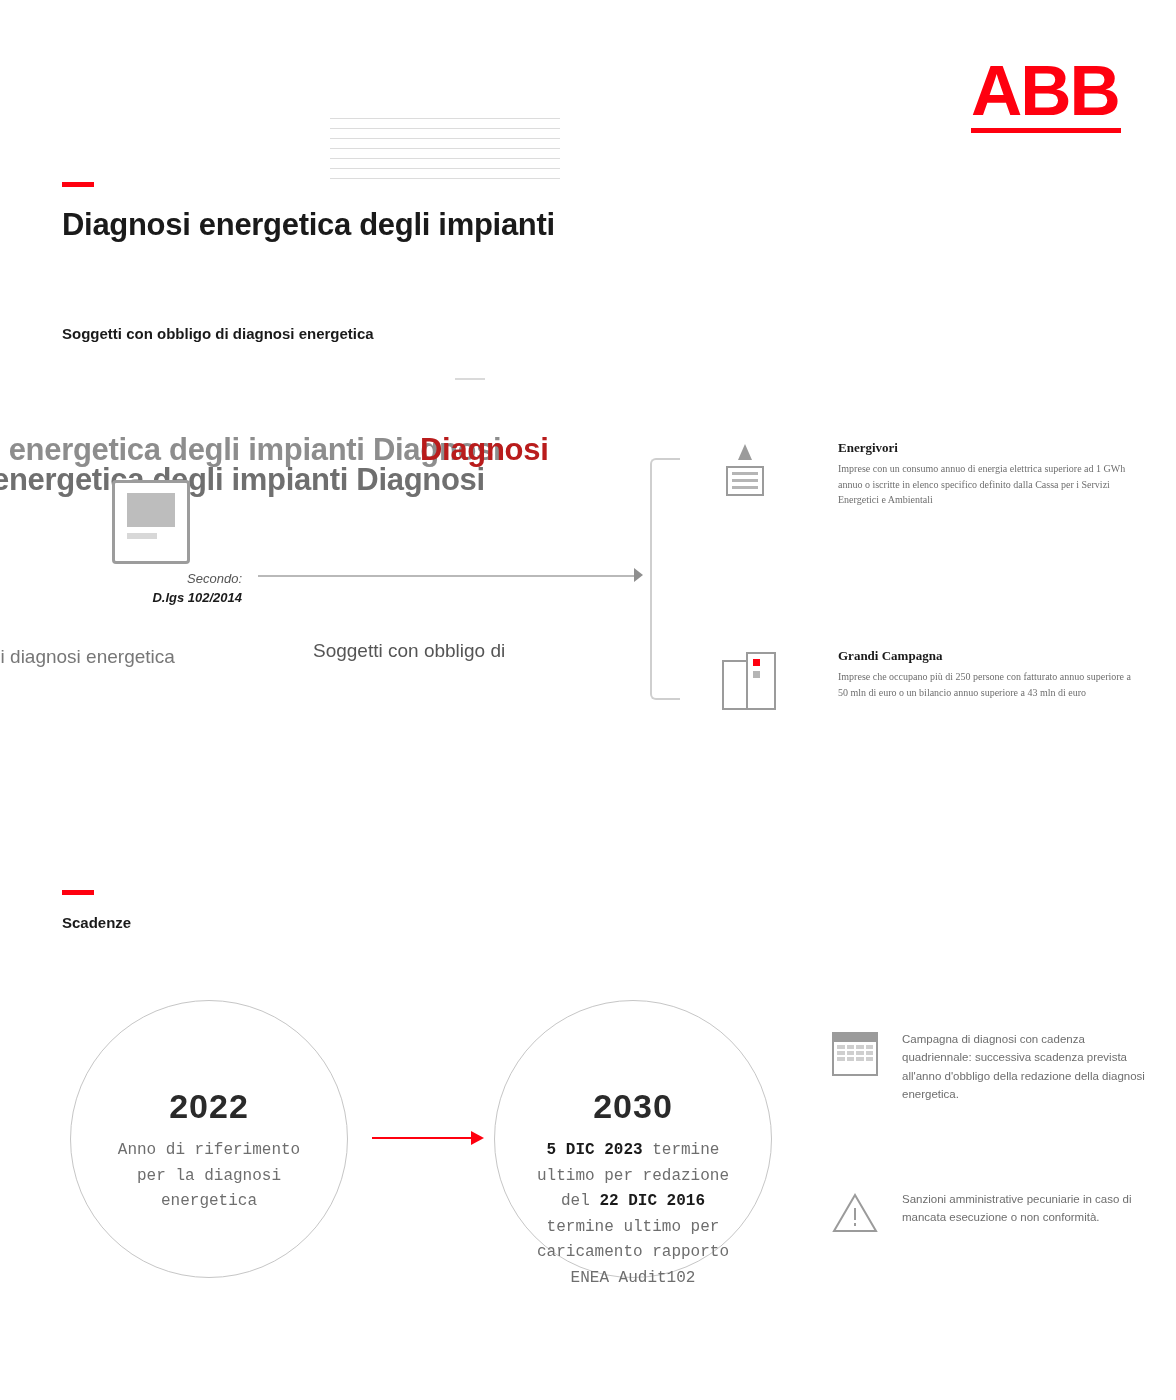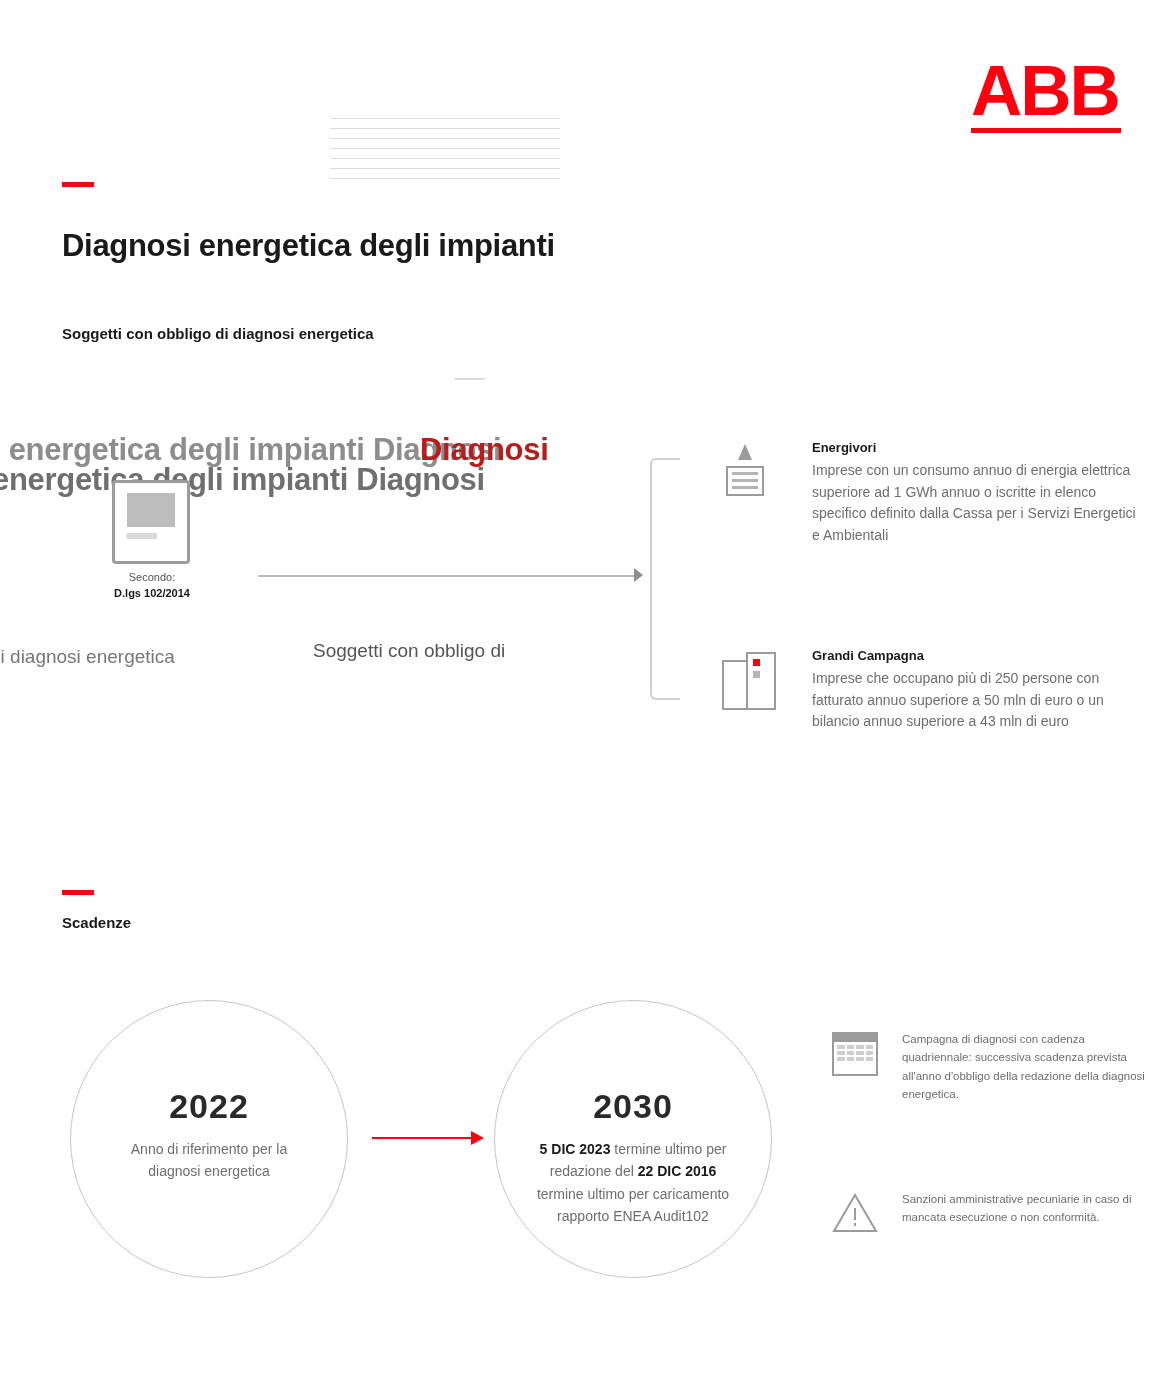--- a/index.html
+++ b/index.html
@@ -41,21 +41,21 @@
     position: absolute;
     width: 32px;
     height: 5px;
     background: #ff000f;
   }
 
   
   .h1 {
     position: absolute;
     left: 62px;
-    top: 228px;
+    top: 207px;
     font-size: 31px;
     font-weight: bold;
     letter-spacing: -0.3px;
     color: #1a1a1a;
   }
   .h2 {
     position: absolute;
     left: 62px;
     top: 325px;
     font-size: 15px;
@@ -164,24 +164,25 @@
     top: 50px;
     right: 30px;
     height: 6px;
     background: #d8d8d8;
   }
   .meter-cap {
     position: absolute;
     left: 0;
     top: 140px;
     width: 180px;
-    text-align: center;
-    font-size: 11px;
+    text-align: right;
+    font-size: 13px;
     color: #555;
     line-height: 1.45;
+    font-style: italic;
   }
   .meter-cap b { color: #1a1a1a; }
 
   .arrow-line {
     position: absolute;
     left: 196px;
     top: 145px;
     width: 380px;
     height: 2px;
     background: #b9b9b9;
@@ -211,30 +212,31 @@
     width: 420px;
   }
   .item.top { left: 660px; top: 10px; }
   .item.bottom { left: 660px; top: 218px; }
   .item .ico {
     position: absolute;
     left: 0; top: 4px;
     width: 50px; height: 60px;
   }
   .item .txt {
-    margin-left: 90px;
+    margin-left: 116px;
+    font-family: Liberation Serif, serif;
   }
   .item .txt .t {
     font-size: 13px;
     font-weight: bold;
     color: #1a1a1a;
     margin-bottom: 5px;
   }
   .item .txt .d {
-    font-size: 14px;
+    font-size: 10px;
     color: #6e6e6e;
     line-height: 1.55;
   }
 
   
   .ico-bolt {
     position: relative;
   }
   .ico-bolt .b {
     position: absolute;
@@ -301,23 +303,24 @@
   .circle .yr {
     margin-top: 86px;
     font-size: 34px;
     font-weight: bold;
     color: #2a2a2a;
     letter-spacing: 1px;
   }
   .circle .sub {
     margin: 12px auto 0 auto;
     width: 200px;
-    font-size: 14px;
+    font-size: 16px;
     line-height: 1.6;
     color: #6e6e6e;
+    font-family: Liberation Mono, monospace;
   }
   .circle .sub b { color: #1a1a1a; }
   .tl-arrow {
     position: absolute;
     left: 310px;
     top: 147px;
     width: 110px;
     height: 2px;
     background: #ff000f;
   }

